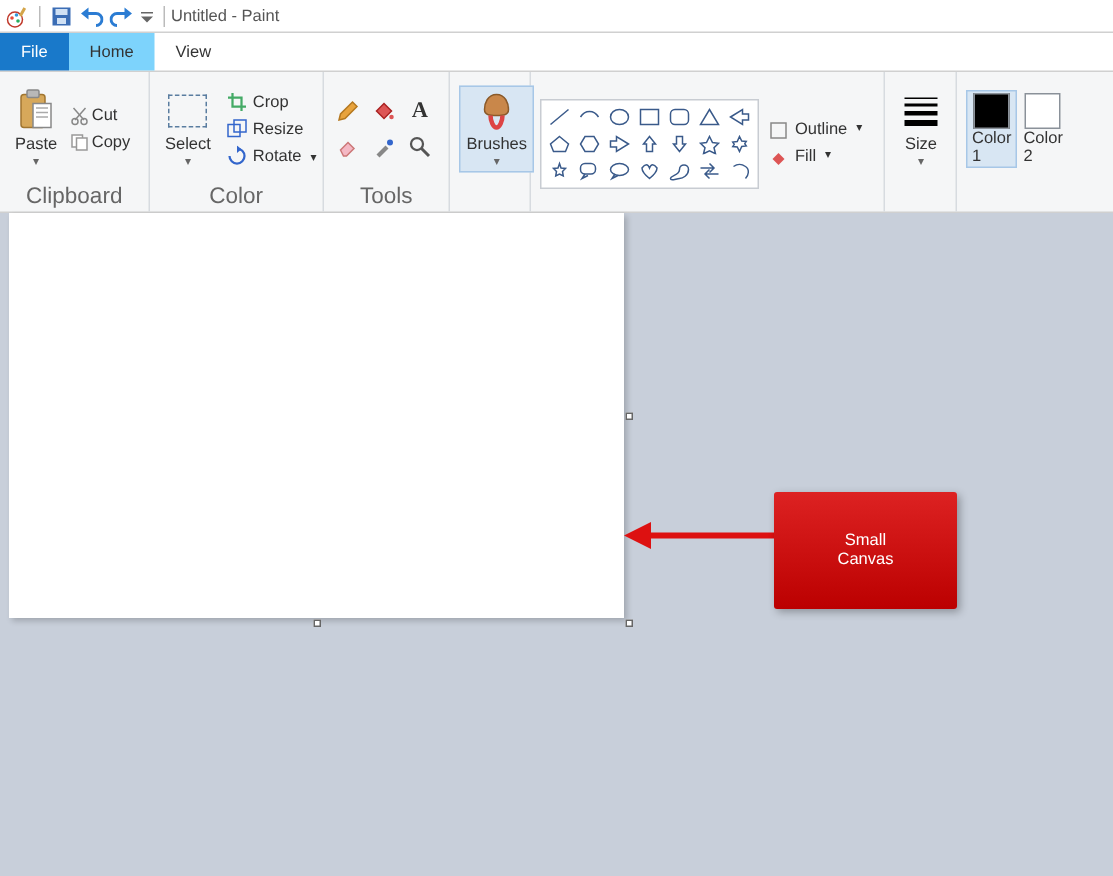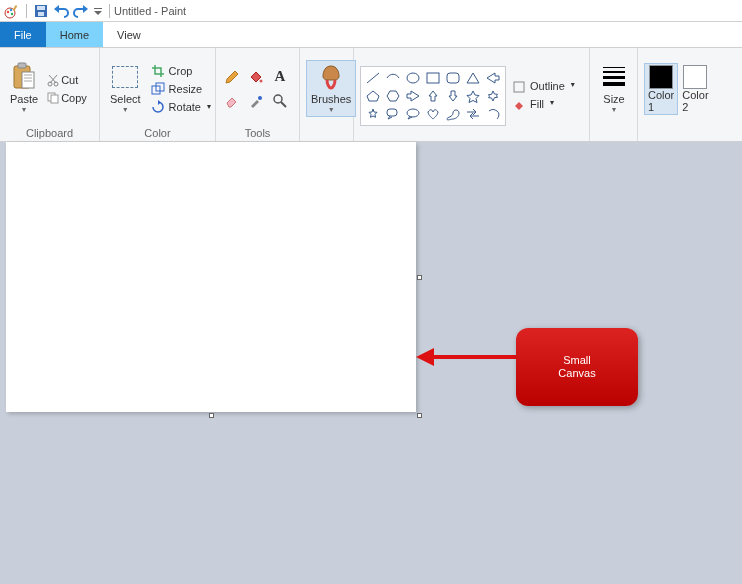--- a/index.html
+++ b/index.html
@@ -8,21 +8,21 @@
 .titlebar .tb-icon{width:16px;height:16px;margin:0 2px}
 .titlebar .divider{width:1px;height:14px;background:#bbb;margin:0 4px}
 .titlebar .title{margin-left:0;color:#555}
 .menubar{height:26px;background:#fff;display:flex;align-items:stretch;border-bottom:1px solid #d0d0d0}
 .menubar .tab{padding:0 14px;display:flex;align-items:center;cursor:default}
 .menubar .tab.file{background:#1979ca;color:#fff}
 .menubar .tab.active{background:#7dd3fc}
 .ribbon{height:94px;background:#f5f6f7;display:flex;border-bottom:1px solid #d0d0d0}
 .group{border-right:1px solid #d7dbe0;display:flex;flex-direction:column;padding:4px 6px 2px}
 .group .body{flex:1;display:flex;align-items:center}
-.group .label{text-align:center;font-size:11px;color:#666;padding:2px 0 0}
+.group .label{text-align:center;font-size:15px;color:#666;padding:2px 0 0}
 .vbtn{display:flex;flex-direction:column;align-items:center;justify-content:center;padding:2px 4px;cursor:default}
 .vbtn .ic{width:28px;height:28px;display:flex;align-items:center;justify-content:center}
 .vbtn .txt{font-size:11px;margin-top:2px;text-align:center;line-height:1.1}
 .vbtn .arrow{font-size:8px;color:#666}
 .clip-side{display:flex;flex-direction:column;gap:4px;margin-left:4px}
 .clip-side .row{display:flex;align-items:center;gap:1px;color:#777}
 .clip-side .row svg{width:14px;height:14px}
 .img-side{display:flex;flex-direction:column;gap:4px;margin-left:6px}
 .img-side .row{display:flex;align-items:center;gap:4px}
 .tools-grid{display:grid;grid-template-columns:repeat(3,20px);grid-auto-rows:20px;gap:4px}
@@ -33,21 +33,21 @@
 .shapes-side{display:flex;flex-direction:column;gap:4px;margin-left:6px}
 .shapes-side .row{display:flex;align-items:flex-start;gap:4px;color:#666}
 .size-lines{display:flex;flex-direction:column;gap:3px;align-items:center;width:26px}
 .size-lines div{background:#000;width:22px}
 .swatch{width:24px;height:24px;border:1px solid #8a9199}
 .colbtn{display:flex;flex-direction:column;align-items:center;padding:2px 4px}
 .colbtn.sel{border:1px solid #a7c7e7;background:#d8e6f3;padding:1px 3px}
 .workspace{position:relative;height:calc(584px - 22px - 26px - 94px)}
 .canvas{position:absolute;left:6px;top:0;width:410px;height:270px;background:#fff;box-shadow:2px 2px 4px rgba(0,0,0,.2)}
 .handle{position:absolute;width:5px;height:5px;background:#fff;border:1px solid #666}
-.callout{position:absolute;left:516px;top:186px;width:122px;height:78px;background:linear-gradient(#d22,#b00);border-radius:12px;color:#fff;display:flex;align-items:center;justify-content:center;text-align:center;font-size:18px;line-height:1.2;box-shadow:2px 2px 6px rgba(0,0,0,.3)}
+.callout{position:absolute;left:516px;top:186px;width:122px;height:78px;background:linear-gradient(#d22,#b00);border-radius:2px;color:#fff;display:flex;align-items:center;justify-content:center;text-align:center;font-size:18px;line-height:1.2;box-shadow:2px 2px 6px rgba(0,0,0,.3)}
 .callout span{color:#fff}
 .arrow-ann{position:absolute;left:416px;top:200px}
 svg{display:block}
 .dashed-box{width:26px;height:22px;border:1px dashed #5a7da0}
 </style>
 </head>
 <body>
 
 <div class="titlebar">
   <span class="tb-icon">

